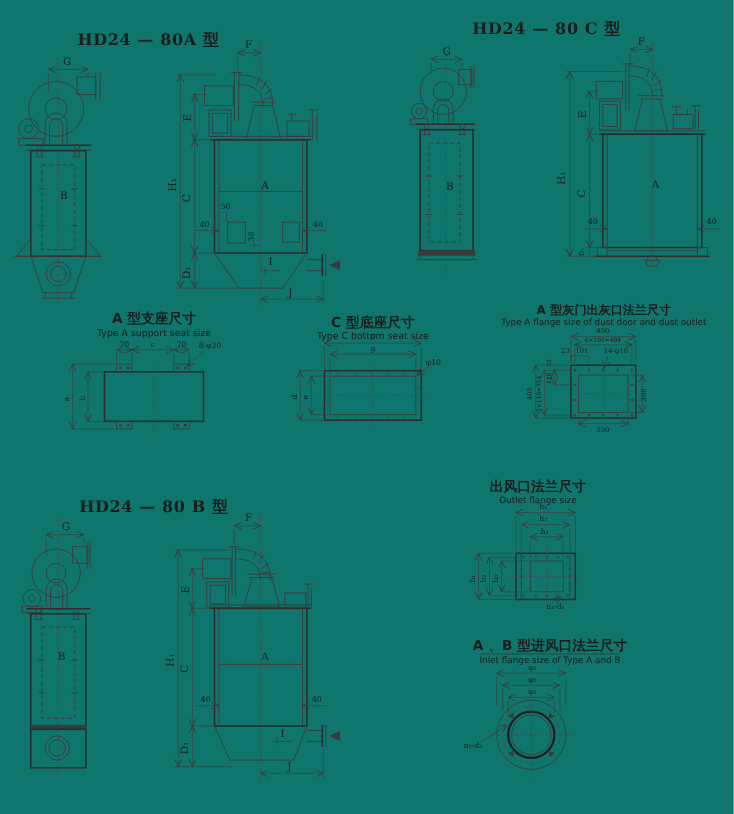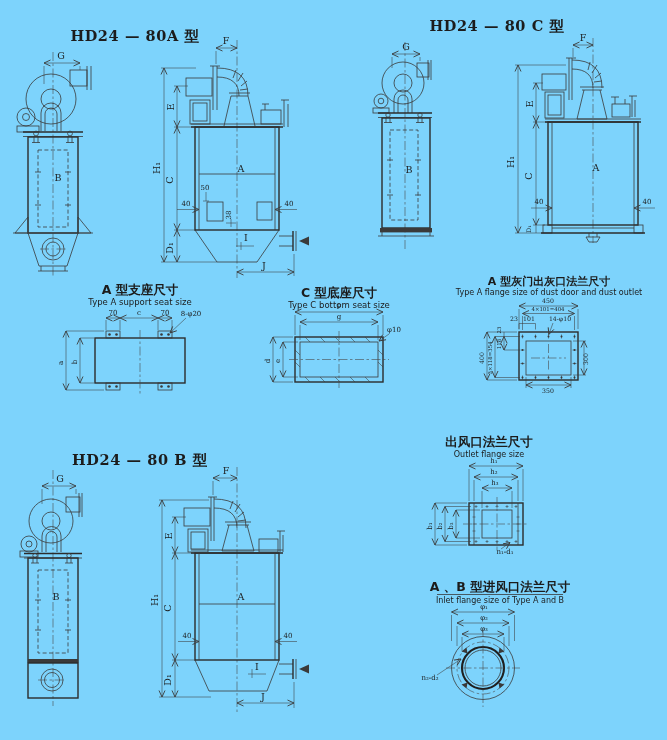--- a/index.html
+++ b/index.html
@@ -1,16 +1,16 @@
 <!DOCTYPE html>
 <html><head>
 <meta charset="utf-8">
 <style>
   html,body{margin:0;padding:0;background:#e8e6e0;}
-  #sheet{width:667px;height:740px;background:#7dd3fc;margin:0 auto;position:relative;overflow:hidden;}
+  #sheet{width:667px;height:740px;background:#0f766e;margin:0 auto;position:relative;overflow:hidden;}
   svg{display:block;}
   .ln{stroke:#3a3a3a;stroke-width:.8;fill:none;}
   .med{stroke:#2c2c2c;stroke-width:1.4;fill:none;}
   .thk{stroke:#1f1f1f;stroke-width:2.1;fill:none;}
   .dash{stroke:#3a3a3a;stroke-width:.8;fill:none;stroke-dasharray:4 2.4;}
   .cl{stroke:#4a4a4a;stroke-width:.6;fill:none;stroke-dasharray:9 2.5 2.5 2.5;}
   .dim{stroke:#3a3a3a;stroke-width:.55;fill:none;}
   .drk{fill:#3a3a3a;stroke:none;}
   text{fill:#1c1c1c;}
   .t-title{font:700 14.5px "DejaVu Serif",serif;letter-spacing:.6px;}

